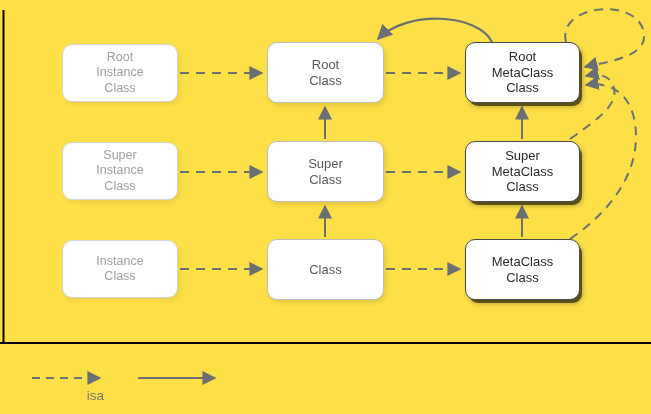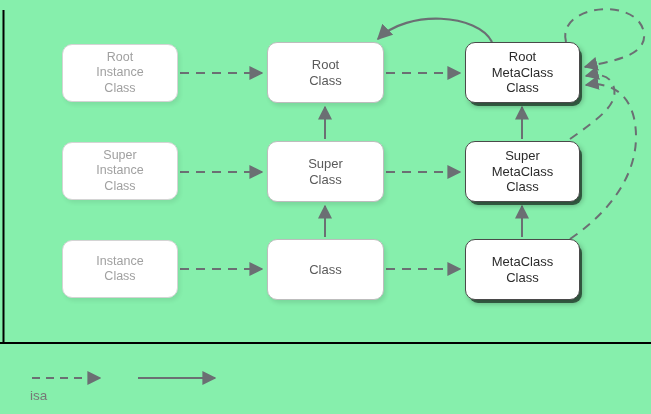--- a/index.html
+++ b/index.html
@@ -7,21 +7,21 @@
     padding: 0;
     background: #ffffff;
   }
   body {
     font-family: "Liberation Sans", sans-serif;
   }
   #canvas {
     position: relative;
     width: 651px;
     height: 414px;
-    background: #86efac;
+    background: #fde047;
     overflow: hidden;
   }
   #edges {
     position: absolute;
     left: 0;
     top: 0;
     width: 651px;
     height: 414px;
   }
   .node {
@@ -56,21 +56,21 @@
   
   .node.strong {
     border: 1.4px solid #4a4a4a;
     color: #2b2b2b;
     font-size: 13px;
     box-shadow: 3px 4px 0px -1px rgba(0,0,0,0.55), 3px 4px 5px rgba(0,0,0,0.25);
   }
 
   .legend-item {
     position: absolute;
-    text-align: left;
+    text-align: right;
     color: #777;
     font-size: 13.5px;
     z-index: 3;
   }
   .legend-label { margin-top: 20px; display: block; white-space: nowrap; }
 </style>
 </head>
 <body>
 
 <div id="canvas">

